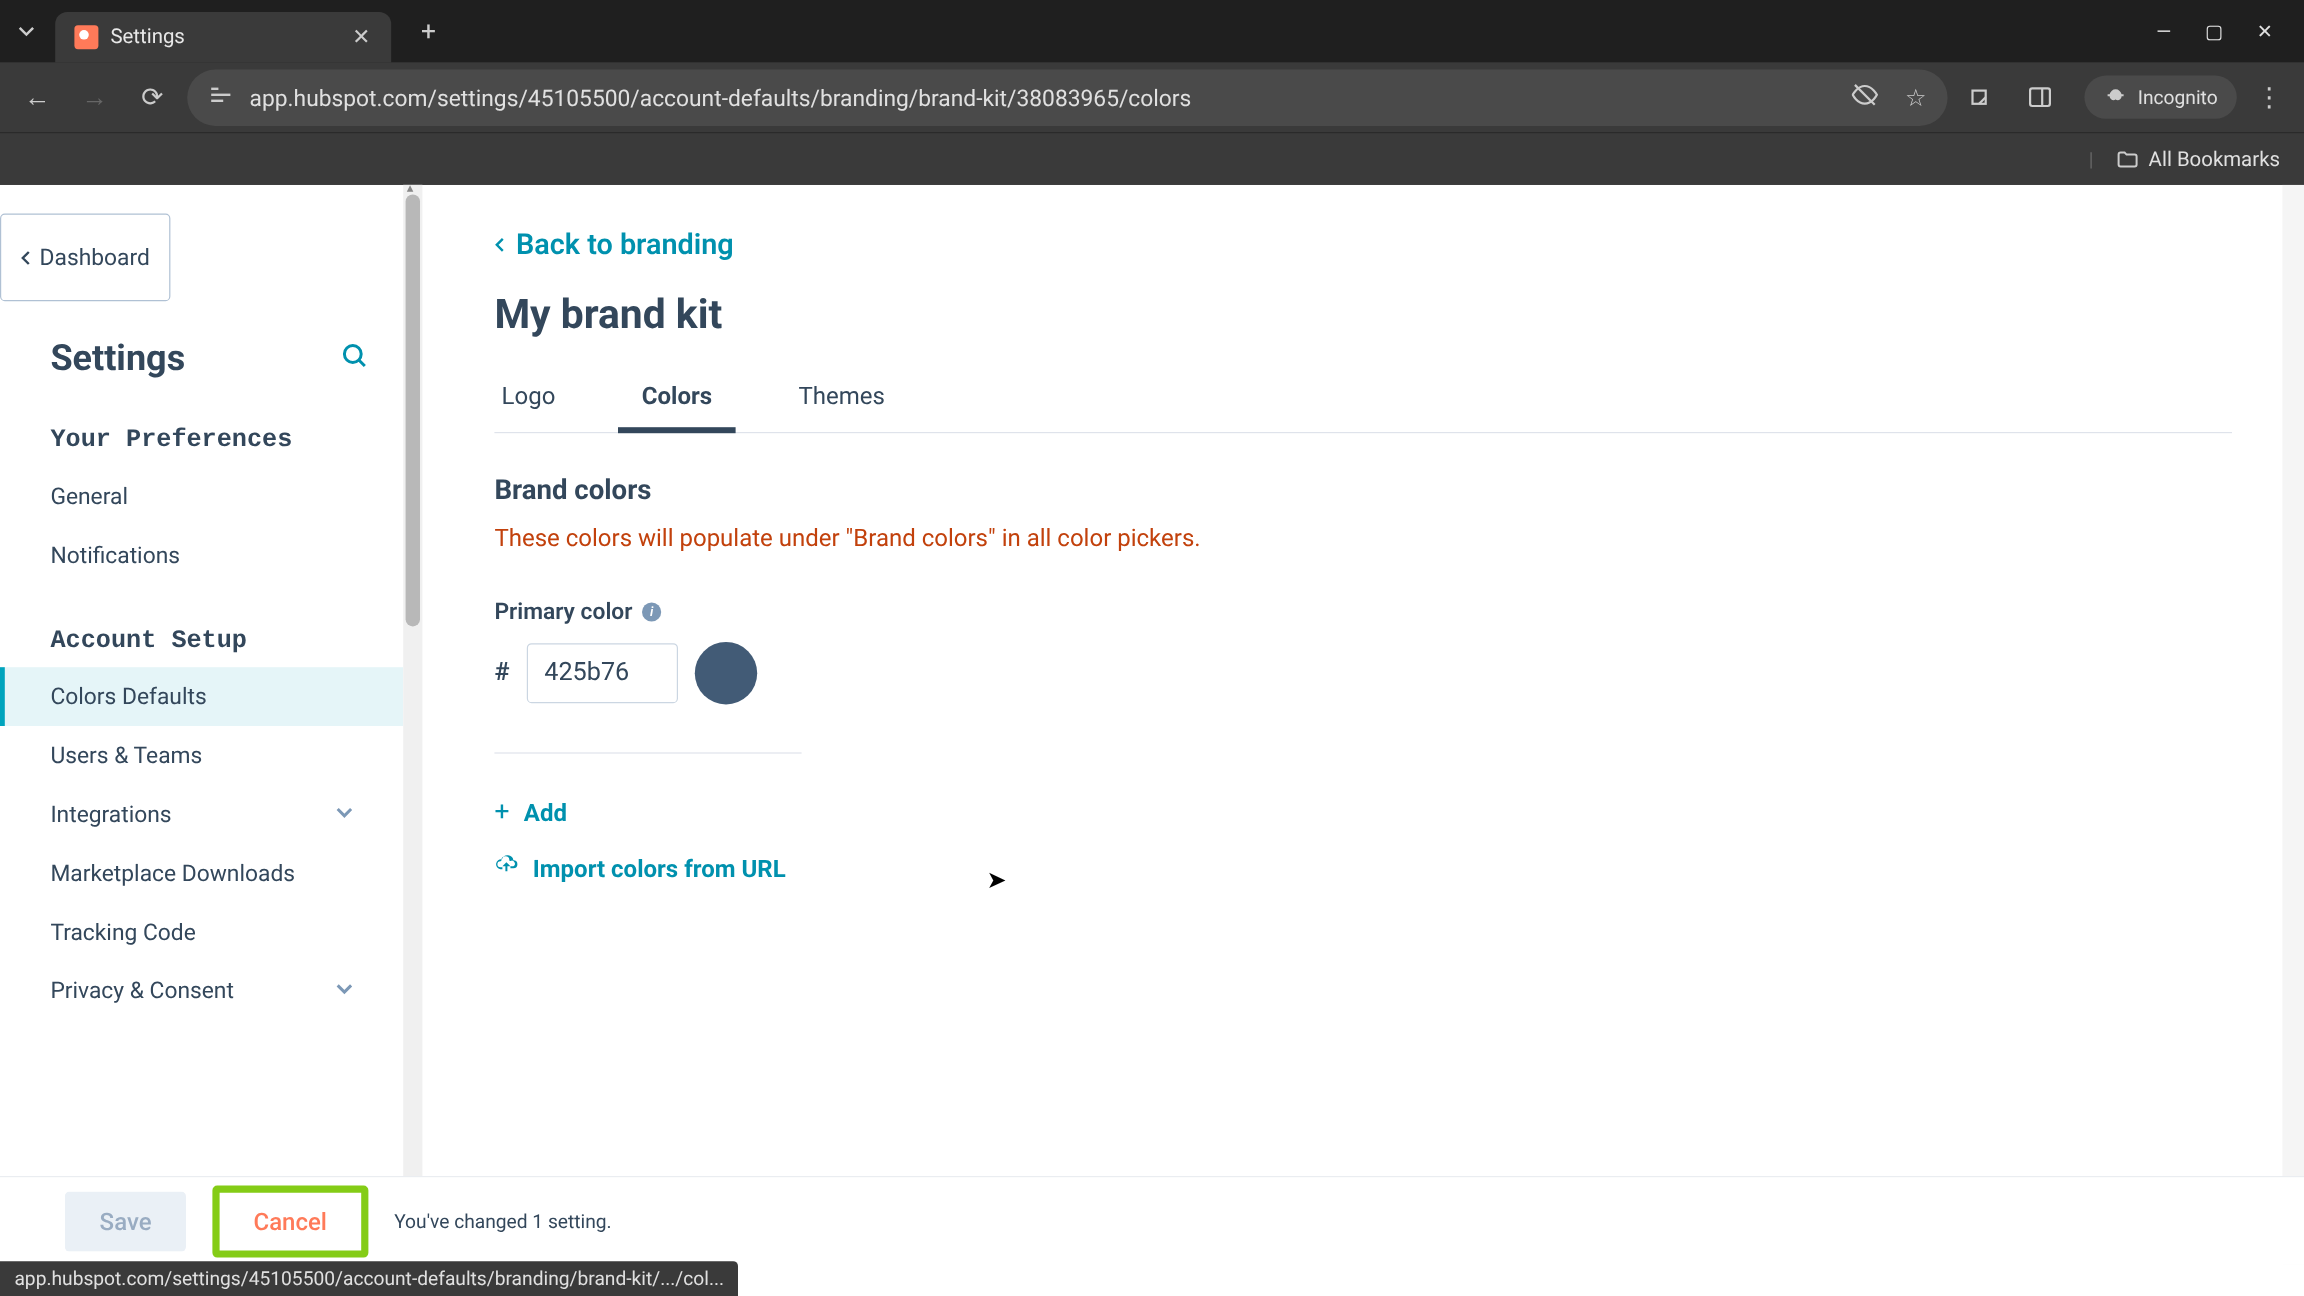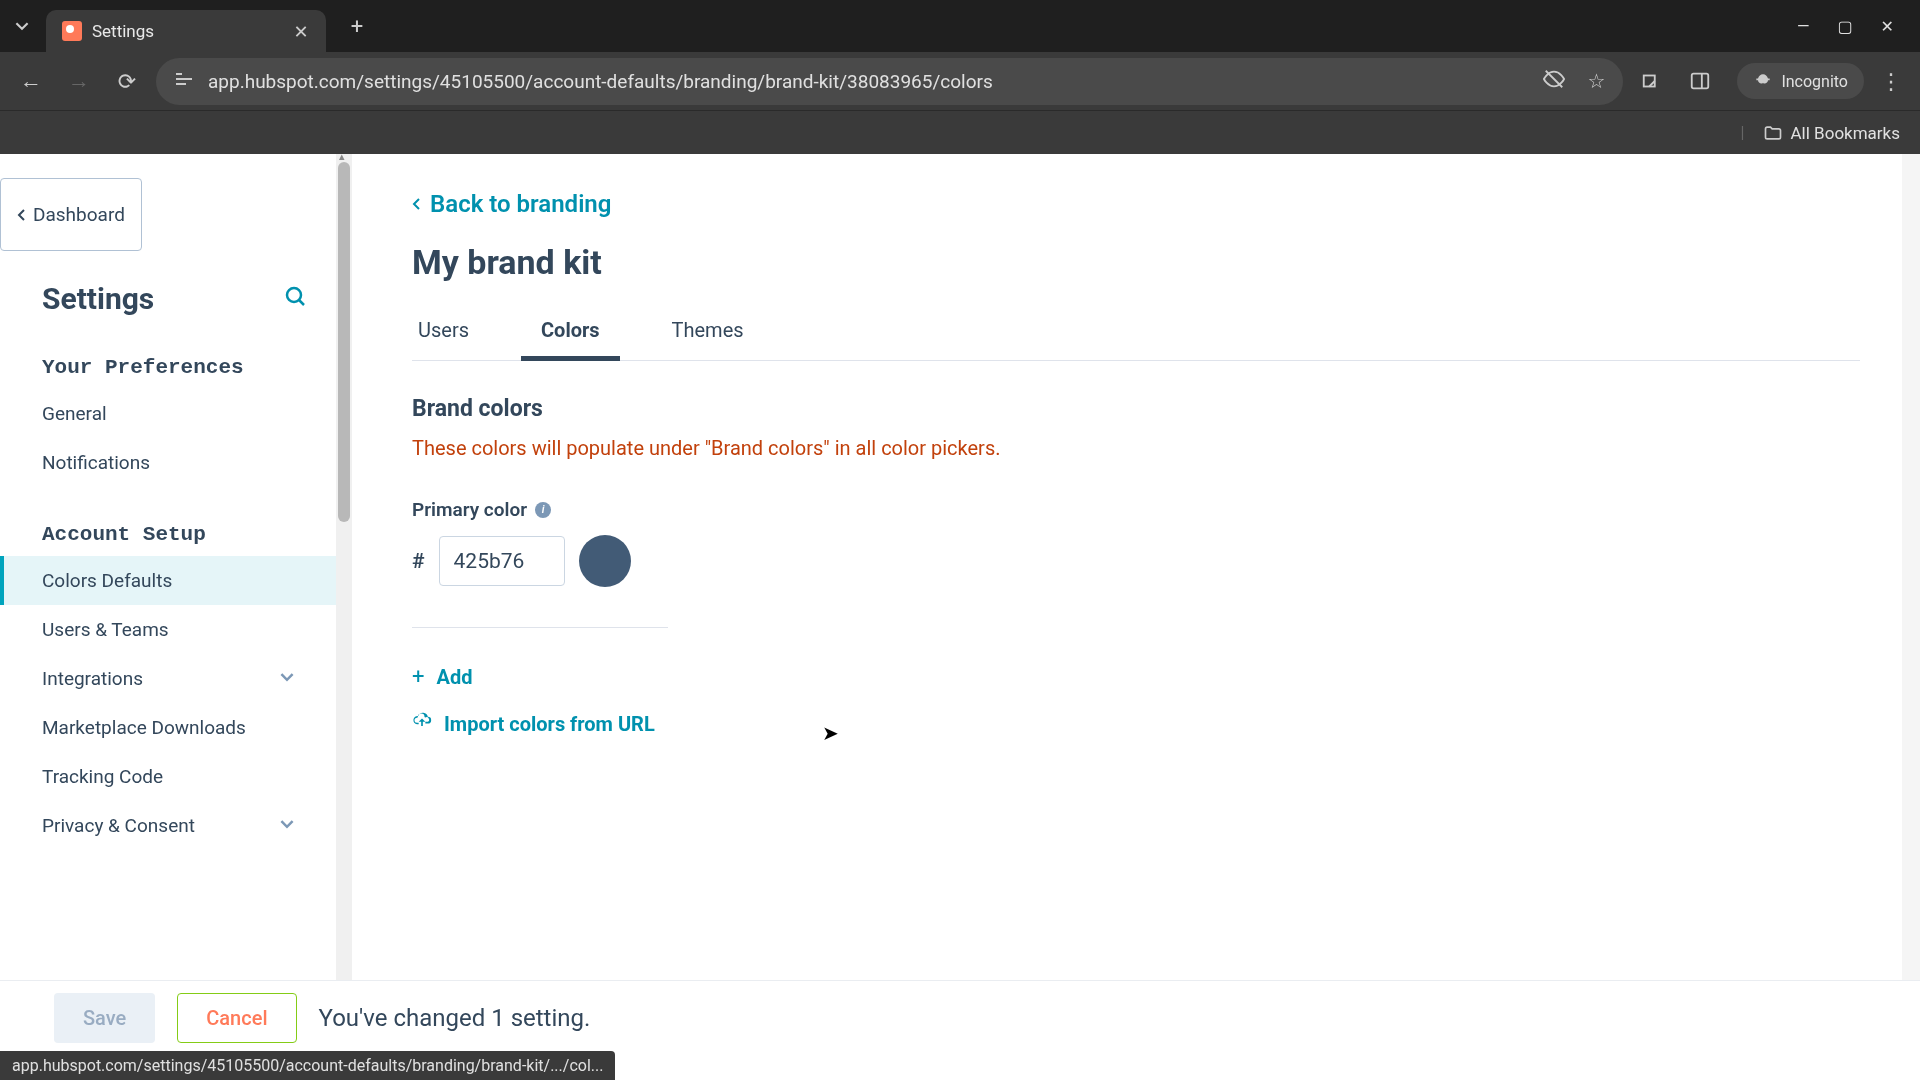--- a/index.html
+++ b/index.html
@@ -79,22 +79,22 @@
 .color-swatch { width: 52px; height: 52px; border-radius: 50%; cursor: pointer; }
 
 .divider { border: none; border-top: 1px solid #dfe3eb; margin: 40px 0 36px 0; width: 256px; }
 
 .action-link { display: flex; align-items: center; gap: 12px; color: #0091ae; font-size: 20px; font-weight: 700; cursor: pointer; margin-bottom: 22px; }
 .action-link .plus { font-size: 22px; font-weight: 400; }
 
 .footer-bar { position: absolute; bottom: 26px; left: 0; right: 0; height: 74px; display: flex; align-items: center; padding: 0 54px; gap: 22px; background: #fff; border-top: 1px solid #eaedf1; }
 .btn { padding: 12px 28px; border-radius: 4px; font-size: 20px; font-weight: 500; cursor: pointer; border: 1px solid transparent; }
 .btn-save { background: #eaf0f6; color: #99acc2; }
-.btn-cancel { background: #fff; color: #ff7a59; border: 1px solid #84cc16; }
-.change-msg { font-size: 24px; color: #33475b; }
+.btn-cancel { background: #fff; color: #ff7a59; border: 6px solid #84cc16; }
+.change-msg { font-size: 16px; color: #33475b; }
 
 .status-bar { position: absolute; bottom: 0; left: 0; background: #3a3a3a; color: #e0e0e0; padding: 5px 12px; font-size: 16px; z-index: 100; border-radius: 0 4px 0 0; }
 
 .cursor { position: absolute; top: 567px; left: 822px; font-size: 20px; color: #000; pointer-events: none; z-index: 50; }
 </style>
 </head>
 <body>
 
 <div class="browser-chrome">
   <div class="tab-bar">
@@ -239,21 +239,21 @@
   <div class="main">
     <div class="back-link">
       <svg width="10" height="14" viewBox="0 0 10 14">
           <path d="M7 2 L2 7 L7 12" stroke="#0091ae" stroke-width="2" fill="none"></path>
         </svg>
       <span>Back to branding</span>
     </div>
     <div class="page-title">My brand kit</div>
 
     <div class="tabs">
-      <div class="tab-item">Users</div>
+      <div class="tab-item">Logo</div>
       <div class="tab-item active">Colors</div>
       <div class="tab-item">Themes</div>
     </div>
 
     <div class="section-title">Brand colors</div>
     <div class="section-desc">These colors will populate under "Brand colors" in all color pickers.</div>
 
     <div class="field-label">
       <span>Primary color</span>
       <span class="info-icon">i</span>

